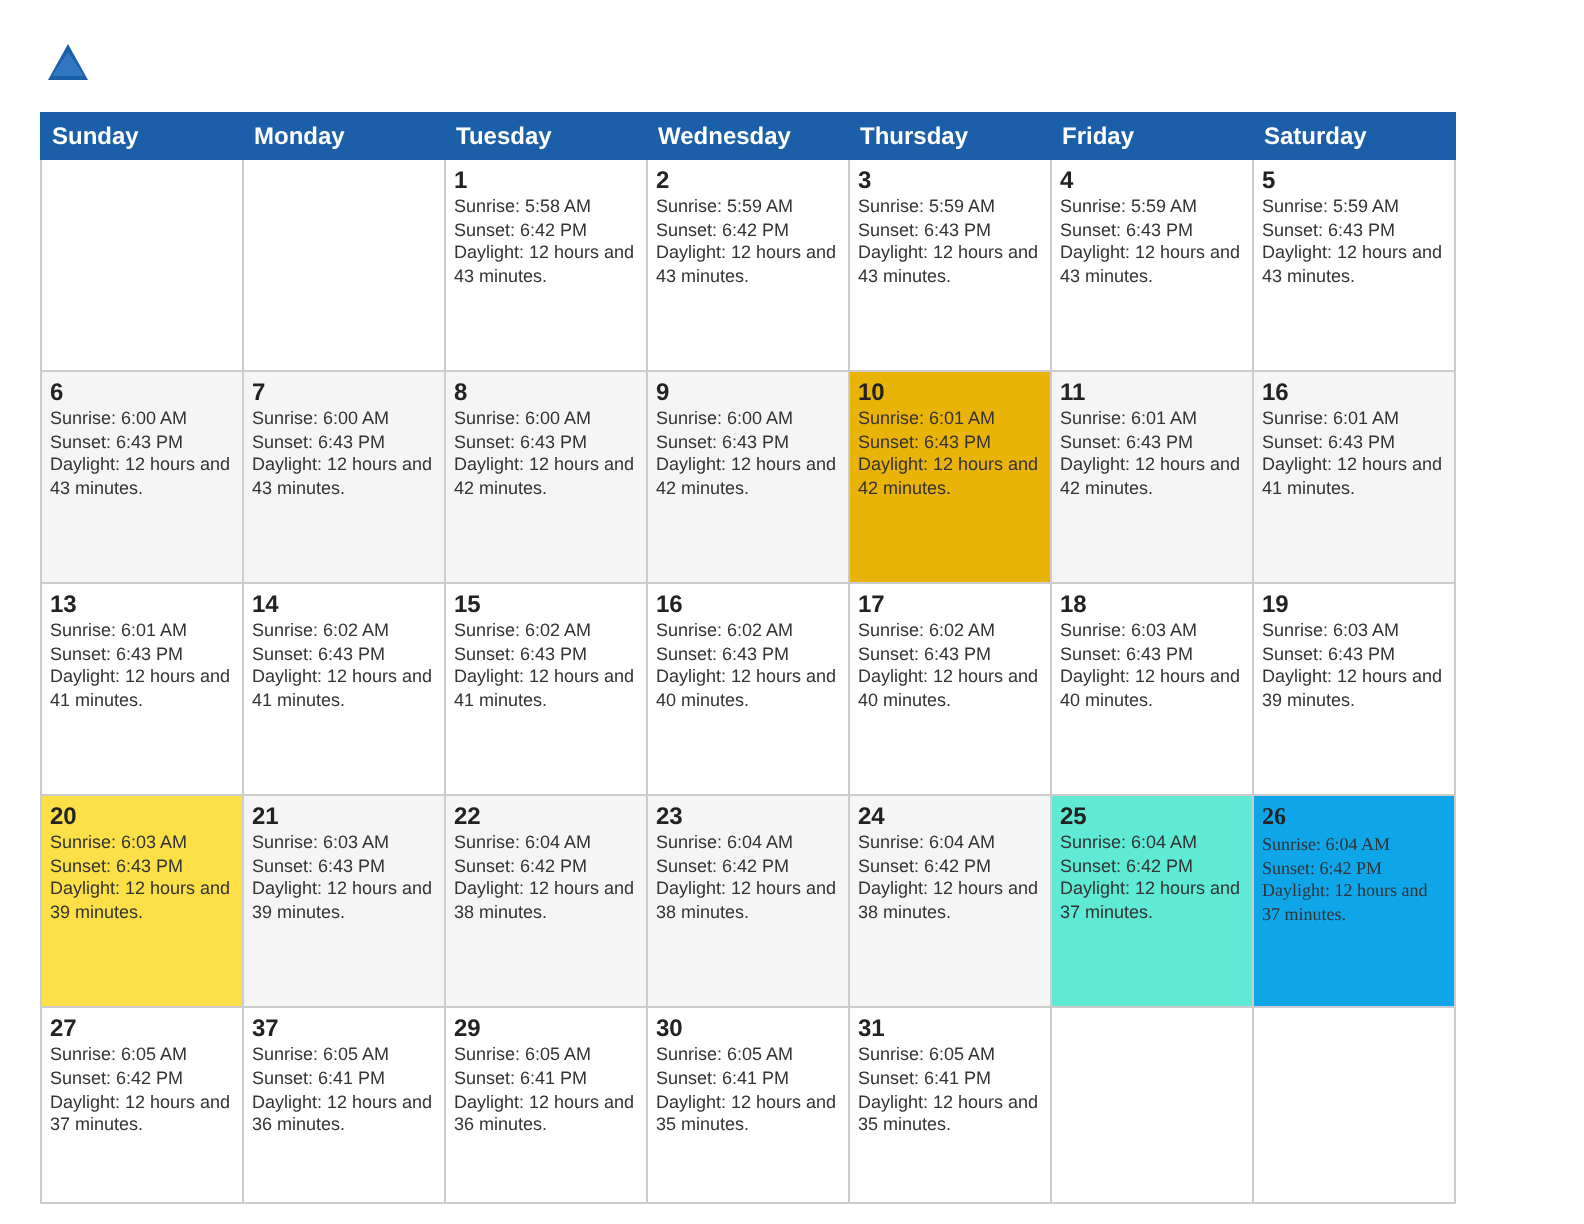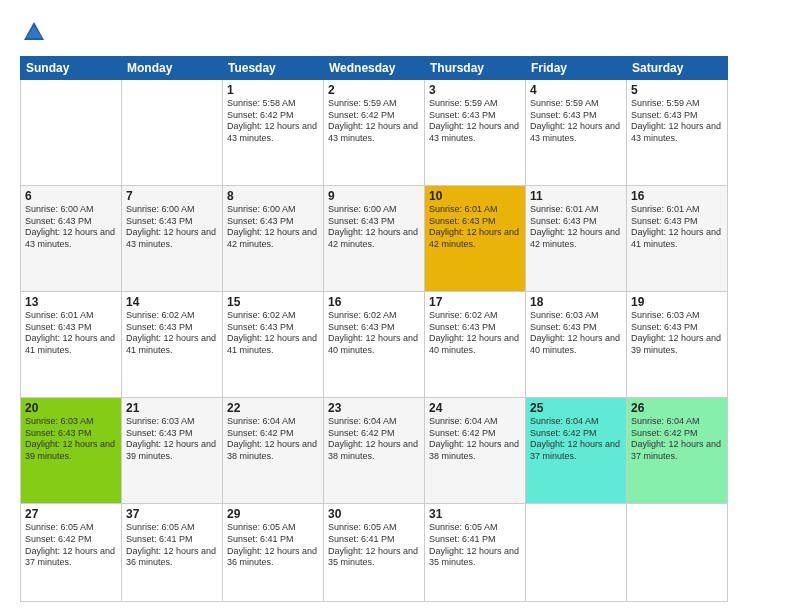--- a/index.html
+++ b/index.html
@@ -254,21 +254,21 @@
 Daylight: 12 hours and 40 minutes.</div>
           </td>
           <td>
             <span class="day-num">19</span>
             <div class="cell-info" style="white-space: pre-line;">Sunrise: 6:03 AM
 Sunset: 6:43 PM
 Daylight: 12 hours and 39 minutes.</div>
           </td>
         </tr>
         <tr>
-          <td style="background: #84cc16; margin-left: 16px;">
+          <td style="background: #fde047; margin-left: 16px;">
             <span class="day-num">20</span>
             <div class="cell-info" style="white-space: pre-line;">Sunrise: 6:03 AM
 Sunset: 6:43 PM
 Daylight: 12 hours and 39 minutes.</div>
           </td>
           <td style="background: rgb(245, 245, 245);">
             <span class="day-num">21</span>
             <div class="cell-info" style="white-space: pre-line;">Sunrise: 6:03 AM
 Sunset: 6:43 PM
 Daylight: 12 hours and 39 minutes.</div>
@@ -290,21 +290,21 @@
             <div class="cell-info" style="white-space: pre-line;">Sunrise: 6:04 AM
 Sunset: 6:42 PM
 Daylight: 12 hours and 38 minutes.</div>
           </td>
           <td style="background: #5eead4;">
             <span class="day-num">25</span>
             <div class="cell-info" style="white-space: pre-line;">Sunrise: 6:04 AM
 Sunset: 6:42 PM
 Daylight: 12 hours and 37 minutes.</div>
           </td>
-          <td style="background: #86efac;">
+          <td style="background: #0ea5e9; font-family: Liberation Serif, serif;">
             <span class="day-num">26</span>
             <div class="cell-info" style="white-space: pre-line;">Sunrise: 6:04 AM
 Sunset: 6:42 PM
 Daylight: 12 hours and 37 minutes.</div>
           </td>
         </tr>
         <tr>
           <td>
             <span class="day-num">27</span>
             <div class="cell-info" style="white-space: pre-line;">Sunrise: 6:05 AM

